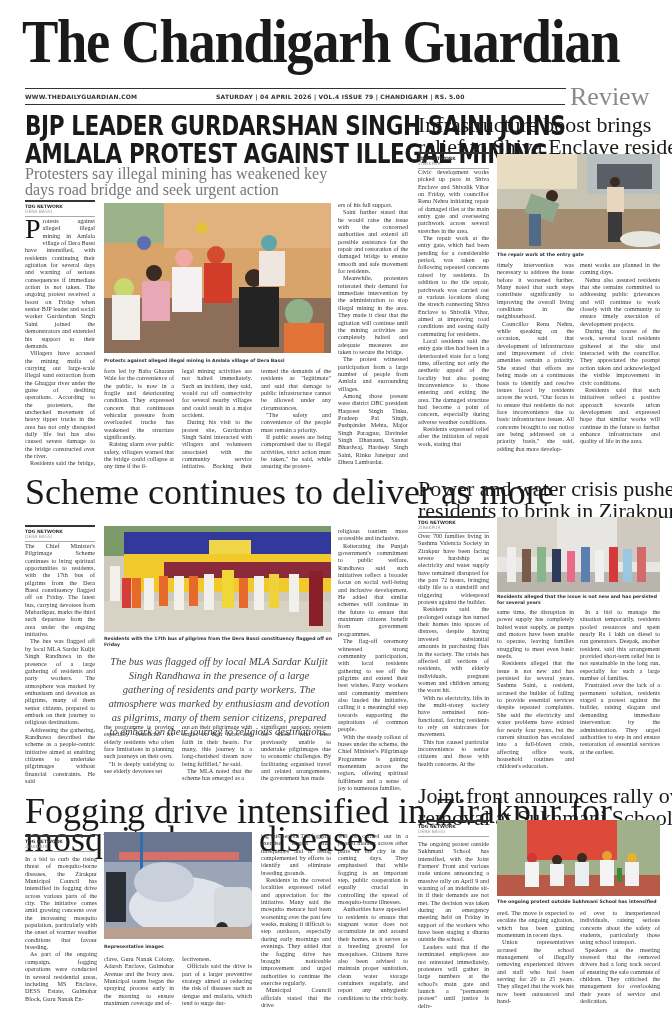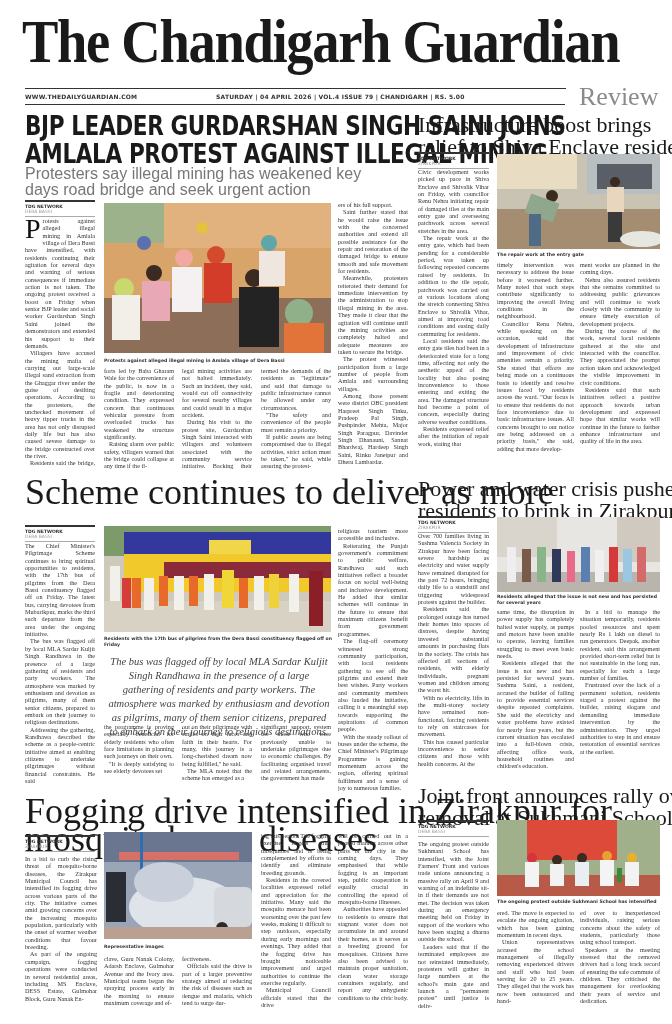--- a/index.html
+++ b/index.html
@@ -5,27 +5,27 @@
   * { box-sizing: border-box; margin: 0; padding: 0; }
   html, body { width: 672px; height: 1024px; background: #ffffff; overflow: hidden; }
   body { position: relative; font-family: "DejaVu Serif", serif; color: #222; }
   .abs { position: absolute; }
 
   
   .mast-title { left: 22px; top: 2px; width: 630px; font-family: "Liberation Serif", serif; font-weight: bold; font-size: 62px; letter-spacing: -1.5px; line-height: 78px; color: #1a1a1a; transform: scaleX(0.88); transform-origin: left top; white-space: nowrap; }
   .rule-top { left: 25px; top: 88px; height: 1px; background: #333; }
   .rule-bot { left: 25px; top: 104px; width: 540px; height: 1px; background: #333; }
   .mast-line { top: 93px; font-family: "DejaVu Sans", sans-serif; font-size: 6px; font-weight: bold; letter-spacing: 0.2px; color: #333; white-space: nowrap; }
-  .review { left: 570px; top: 84px; font-family: "Liberation Serif", serif; font-size: 26px; color: #8a8a8a; line-height: 26px; margin-left: 9px; }
+  .review { left: 570px; top: 84px; font-family: "Liberation Serif", serif; font-size: 26px; color: #8a8a8a; line-height: 26px; }
 
   
   .hl-sans { font-family: "DejaVu Sans", sans-serif; font-weight: bold; font-size: 27px; line-height: 28px; letter-spacing: -0.5px; color: #1a1a1a; transform: scaleX(0.80); transform-origin: left top; white-space: nowrap; }
   .hl-serif { font-family: "Liberation Serif", serif; font-size: 36px; line-height: 28px; color: #1a1a1a; white-space: nowrap; }
   .hl-serif-sm { font-family: "Liberation Serif", serif; font-size: 22px; line-height: 22px; color: #1a1a1a; white-space: nowrap; }
-  .deck { font-family: Liberation Sans, sans-serif; font-size: 16px; line-height: 16px; color: #777; }
+  .deck { font-family: Liberation Serif, serif; font-size: 16px; line-height: 16px; color: #777; }
 
   
   .byline { width: 70px; border-top: 2px solid #333; padding-top: 2px; }
   .byline .net { font-family: "DejaVu Sans", sans-serif; font-size: 4.5px; font-weight: bold; color: #333; display: block; }
   .byline .loc { font-family: "DejaVu Sans", sans-serif; font-size: 4.5px; color: #999; display: block; border-bottom: 1px solid #aaa; padding-bottom: 2px; }
 
   
   .col { font-family: "Liberation Serif", serif; font-size: 6.2px; line-height: 7.35px; color: #333; text-align: justify; overflow: hidden; }
   .col p { text-indent: 5px; }
   .col p.first { text-indent: 0; }

